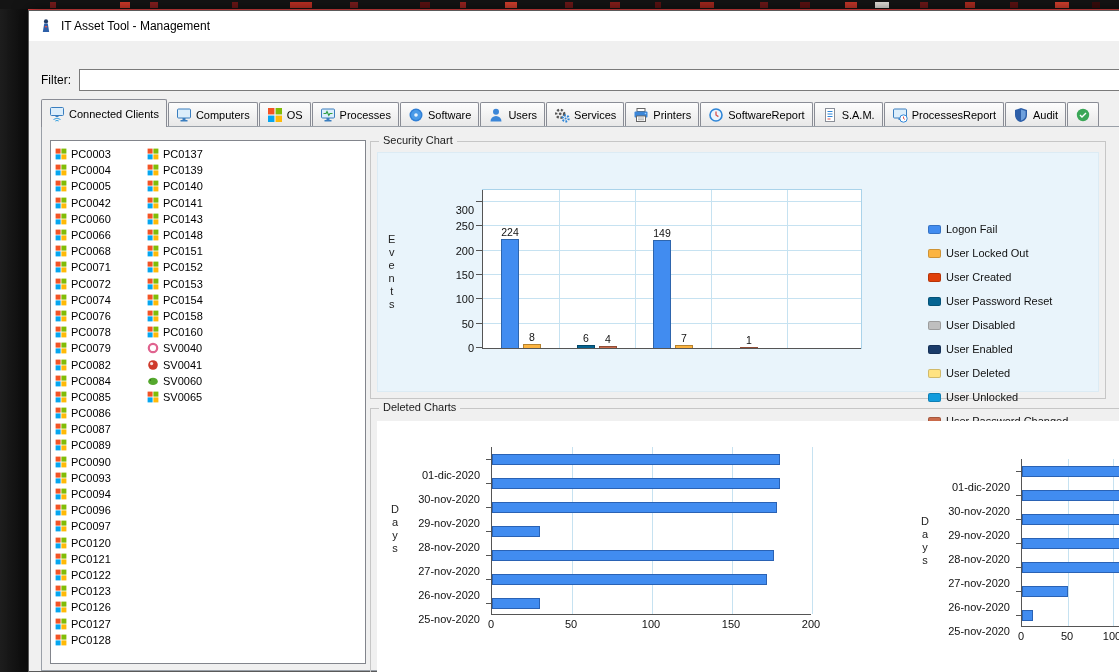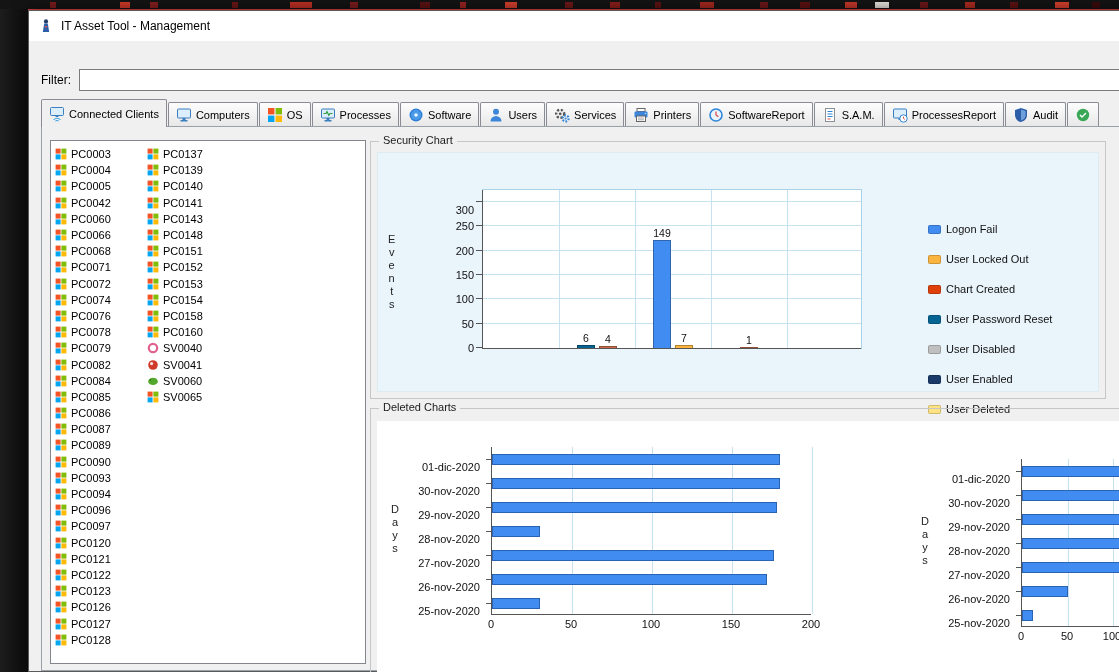--- a/index.html
+++ b/index.html
@@ -43,30 +43,30 @@
   .hgrid{position:absolute;left:0;right:0;height:1px;background:#c6e2f1;}
   .vgrid{position:absolute;top:0;bottom:0;width:1px;background:#c6e2f1;}
   .ytickmark{position:absolute;left:-7px;width:6px;height:1px;background:#555;}
   .yticklabel{position:absolute;left:-46px;width:37px;text-align:right;font-size:11px;color:#111;}
   .bargroup{position:absolute;bottom:0;height:100%;display:flex;align-items:flex-end;justify-content:center;gap:4px;z-index:2;}
   .barwrap{display:flex;flex-direction:column;align-items:center;}
   .bval{font-size:10.5px;color:#111;margin-bottom:1px;}
   .bar{width:18px;border:1px solid rgba(0,0,0,.28);border-bottom:none;}
   #secYlabel{position:absolute;left:10px;top:80px;}
   .vstack div{font-size:11px;line-height:13px;text-align:center;color:#222;}
-  #secLegend{position:absolute;left:550px;top:70px;display:flex;flex-direction:column;gap:18px;}
+  #secLegend{position:absolute;left:550px;top:70px;display:flex;flex-direction:column;gap:12px;}
   .lg-row{display:flex;align-items:center;gap:5px;}
   .lg-sw{width:13px;height:9px;border-radius:2px;display:inline-block;border:1px solid rgba(0,0,0,.18);}
   .lg-tx{font-size:11px;color:#111;}
   .sw-surface{position:absolute;inset:12px 6px 6px 6px;background:#fff;display:flex;overflow:hidden;}
   .sw-chart{width:530px;flex:0 0 530px;position:relative;padding-top:10px;}
   .sw-title{text-align:center;font-size:11.5px;color:#111;}
   .sw-body{position:relative;height:168px;margin-top:16px;}
   .sw-ylabel{position:absolute;left:14px;top:56px;}
-  .sw-cats{position:absolute;left:26px;top:8px;width:82px;}
+  .sw-cats{position:absolute;left:26px;top:16px;width:82px;}
   .sw-cat{height:24px;display:flex;align-items:center;justify-content:flex-end;font-size:11px;color:#111;padding-right:5px;}
   .sw-plot{position:absolute;left:114px;top:0;width:320px;height:168px;border-left:1px solid #555;border-bottom:1px solid #555;}
   .sw-vgrid{position:absolute;top:0;bottom:0;width:1px;background:#c6e2f1;}
   .sw-ytick{position:absolute;left:-6px;width:6px;height:1px;background:#555;}
   .sw-bar{position:absolute;left:0;height:11px;border:1px solid #2a62b4;z-index:2;}
   .sw-xaxis{position:relative;height:14px;margin-top:3px;}
   .sw-xtick{position:absolute;width:30px;text-align:center;font-size:11px;color:#111;}
   .sw-xlabel{margin-left:114px;width:320px;text-align:center;font-size:11px;color:#111;margin-top:2px;}
 </style>
 </head>
@@ -799,20 +799,30 @@
               <div class="yticklabel" style="bottom: 67px;">150</div>
               <div class="hgrid" style="bottom: 97px;"></div>
               <div class="ytickmark" style="bottom: 97px;"></div>
               <div class="yticklabel" style="bottom: 91px;">200</div>
               <div class="hgrid" style="bottom: 122px;"></div>
               <div class="ytickmark" style="bottom: 122px;"></div>
               <div class="yticklabel" style="bottom: 116px;">250</div>
               <div class="hgrid" style="bottom: 146px;"></div>
               <div class="ytickmark" style="bottom: 146px;"></div>
               <div class="yticklabel" style="bottom: 132px;">300</div>
+              <div class="bargroup" style="left: 0px; width: 76px;">
+                <div class="barwrap">
+                  <div class="bval">224</div>
+                  <div class="bar" style="height: 109px; background: rgb(65, 140, 240);"></div>
+                </div>
+                <div class="barwrap">
+                  <div class="bval">8</div>
+                  <div class="bar" style="height: 4px; background: rgb(252, 180, 65);"></div>
+                </div>
+              </div>
               <div class="vgrid" style="left: 76px;"></div>
               <div class="bargroup" style="left: 76px; width: 76px;">
                 <div class="barwrap">
                   <div class="bval">6</div>
                   <div class="bar" style="height: 3px; background: rgb(5, 100, 146);"></div>
                 </div>
                 <div class="barwrap">
                   <div class="bval">4</div>
                   <div class="bar" style="height: 2px; background: rgb(202, 107, 75);"></div>
                 </div>
@@ -841,21 +851,21 @@
               <div class="lg-row">
                 <span class="lg-sw" style="background: rgb(65, 140, 240);"></span>
                 <span class="lg-tx">Logon Fail</span>
               </div>
               <div class="lg-row">
                 <span class="lg-sw" style="background: rgb(252, 180, 65);"></span>
                 <span class="lg-tx">User Locked Out</span>
               </div>
               <div class="lg-row">
                 <span class="lg-sw" style="background: rgb(224, 64, 10);"></span>
-                <span class="lg-tx">Chart Created</span>
+                <span class="lg-tx">User Created</span>
               </div>
               <div class="lg-row">
                 <span class="lg-sw" style="background: rgb(5, 100, 146);"></span>
                 <span class="lg-tx">User Password Reset</span>
               </div>
               <div class="lg-row">
                 <span class="lg-sw" style="background: rgb(191, 191, 191);"></span>
                 <span class="lg-tx">User Disabled</span>
               </div>
               <div class="lg-row">

